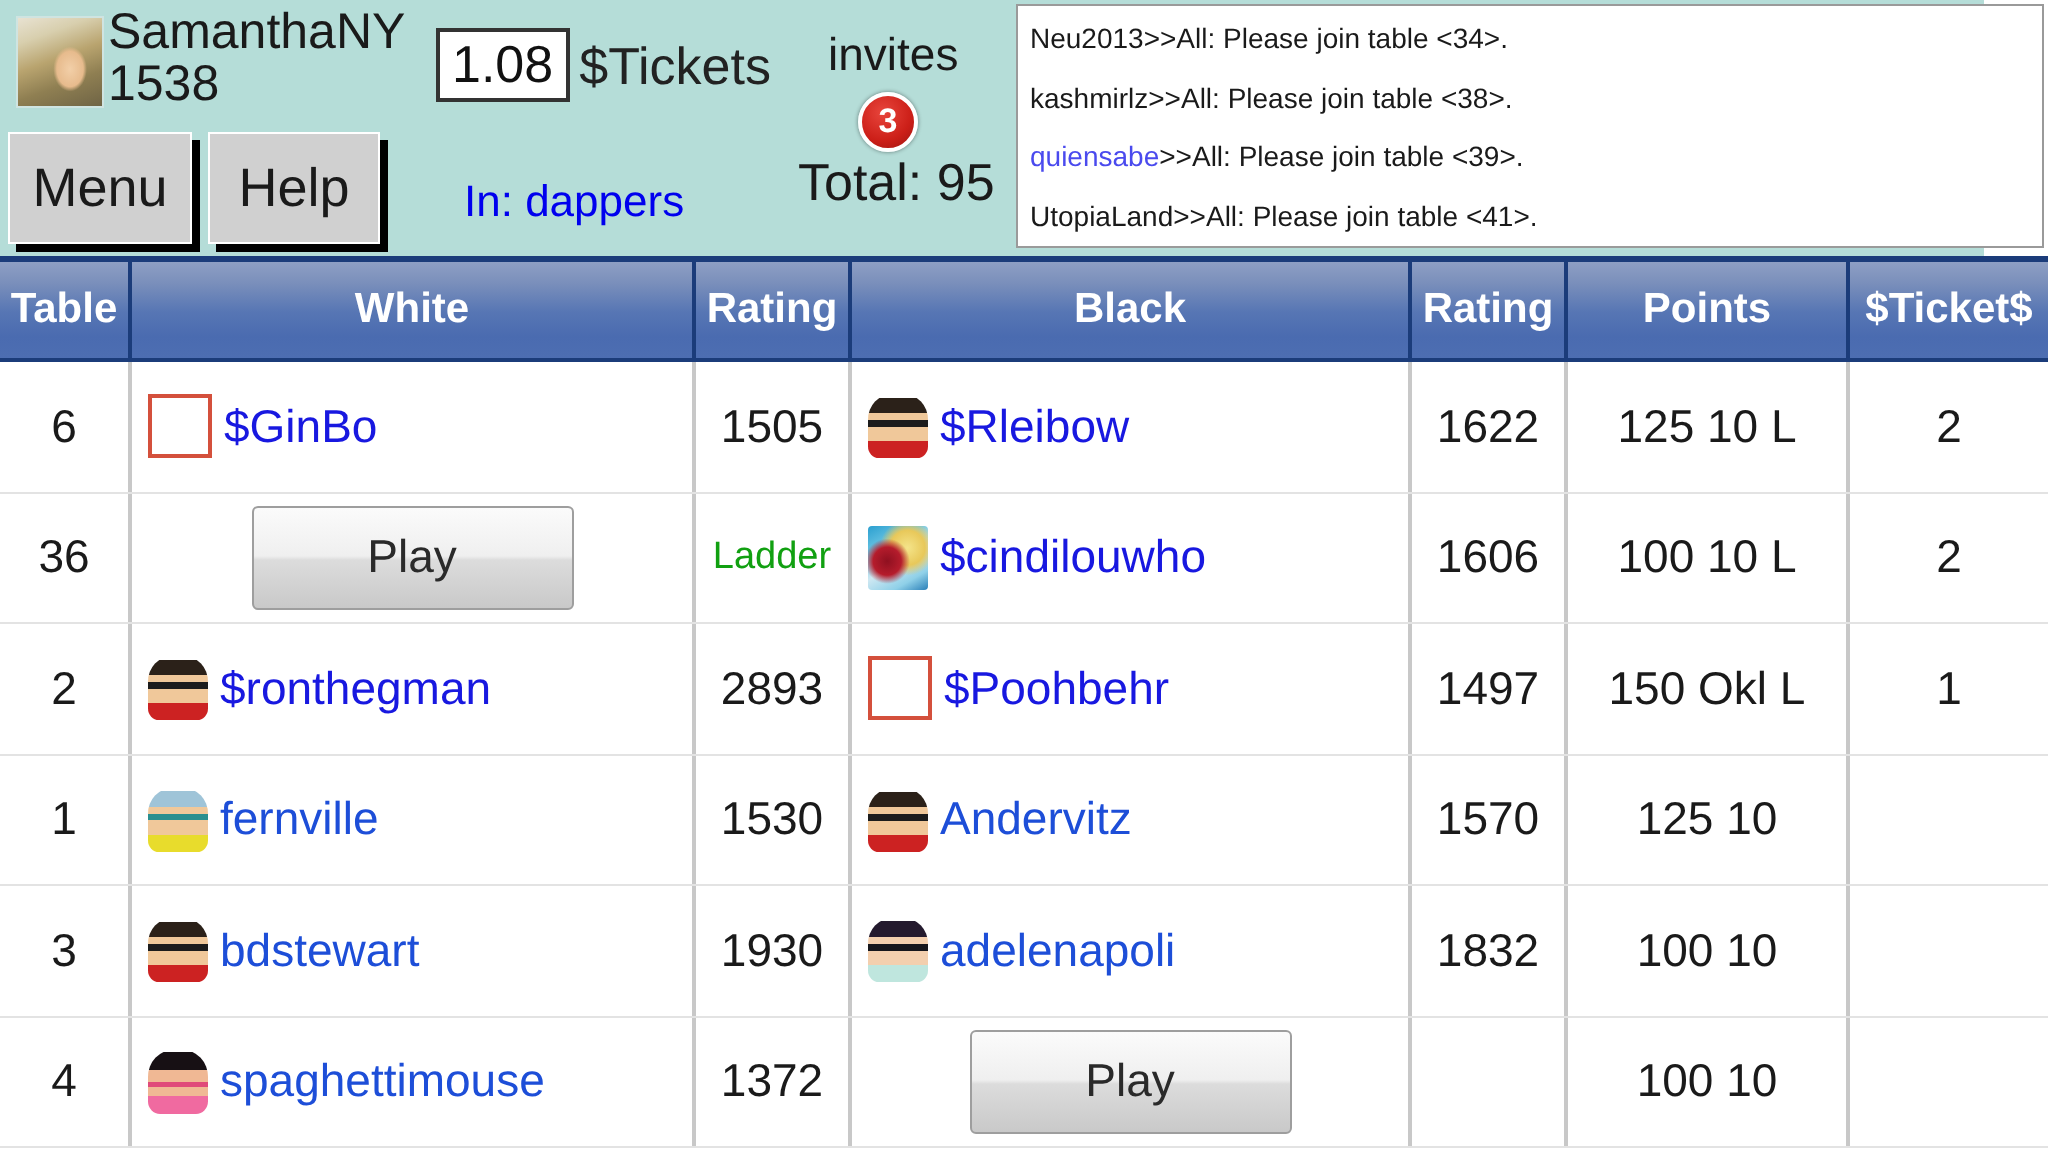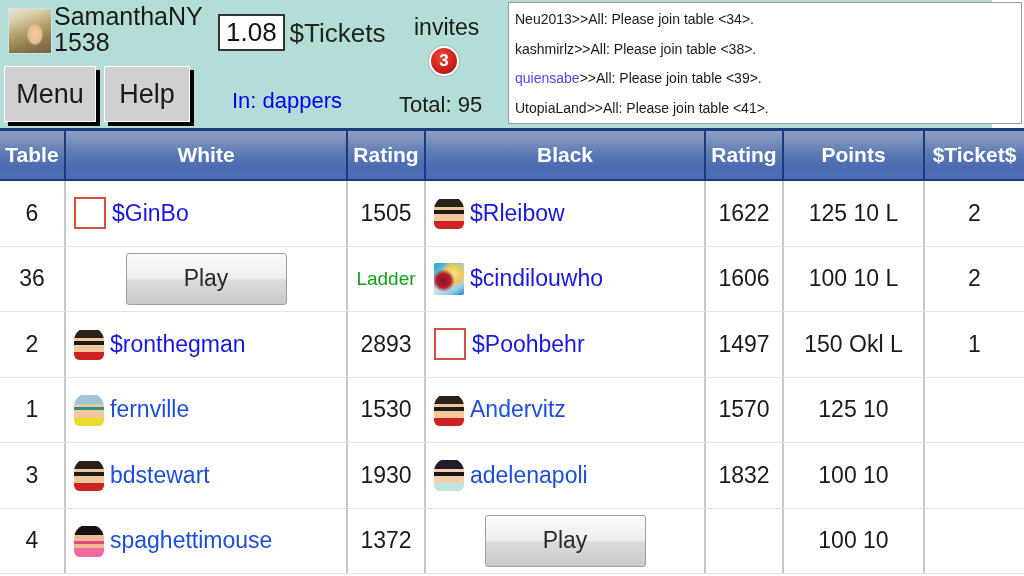--- a/index.html
+++ b/index.html
@@ -97,22 +97,22 @@
     width: 30px; height: 30px; border-radius: 50%;
     background: radial-gradient(circle at 40% 32%, #e8453c 0%, #cc1f18 60%, #9c1410 100%);
     border: 2px solid #ffffff;
     box-shadow: 0 0 2px rgba(0,0,0,.45);
     color: #fff; font-size: 17px; font-weight: bold;
     display: flex; align-items: center; justify-content: center;
     box-sizing: border-box;
     cursor: pointer;
   }
   .total-label {
-    position: absolute; left: 399px; top: 92px;
-    font-size: 22px; color: #1a1a1a;
+    position: absolute; left: 399px; top: 76px;
+    font-size: 26px; color: #1a1a1a;
   }
 
   
   .chatbox {
     position: absolute; left: 508px; top: 2px;
     width: 514px; height: 122px;
     background: #ffffff;
     border: 1px solid #9a9a9a;
     box-sizing: border-box;
     padding: 2px 4px 0 6px;

